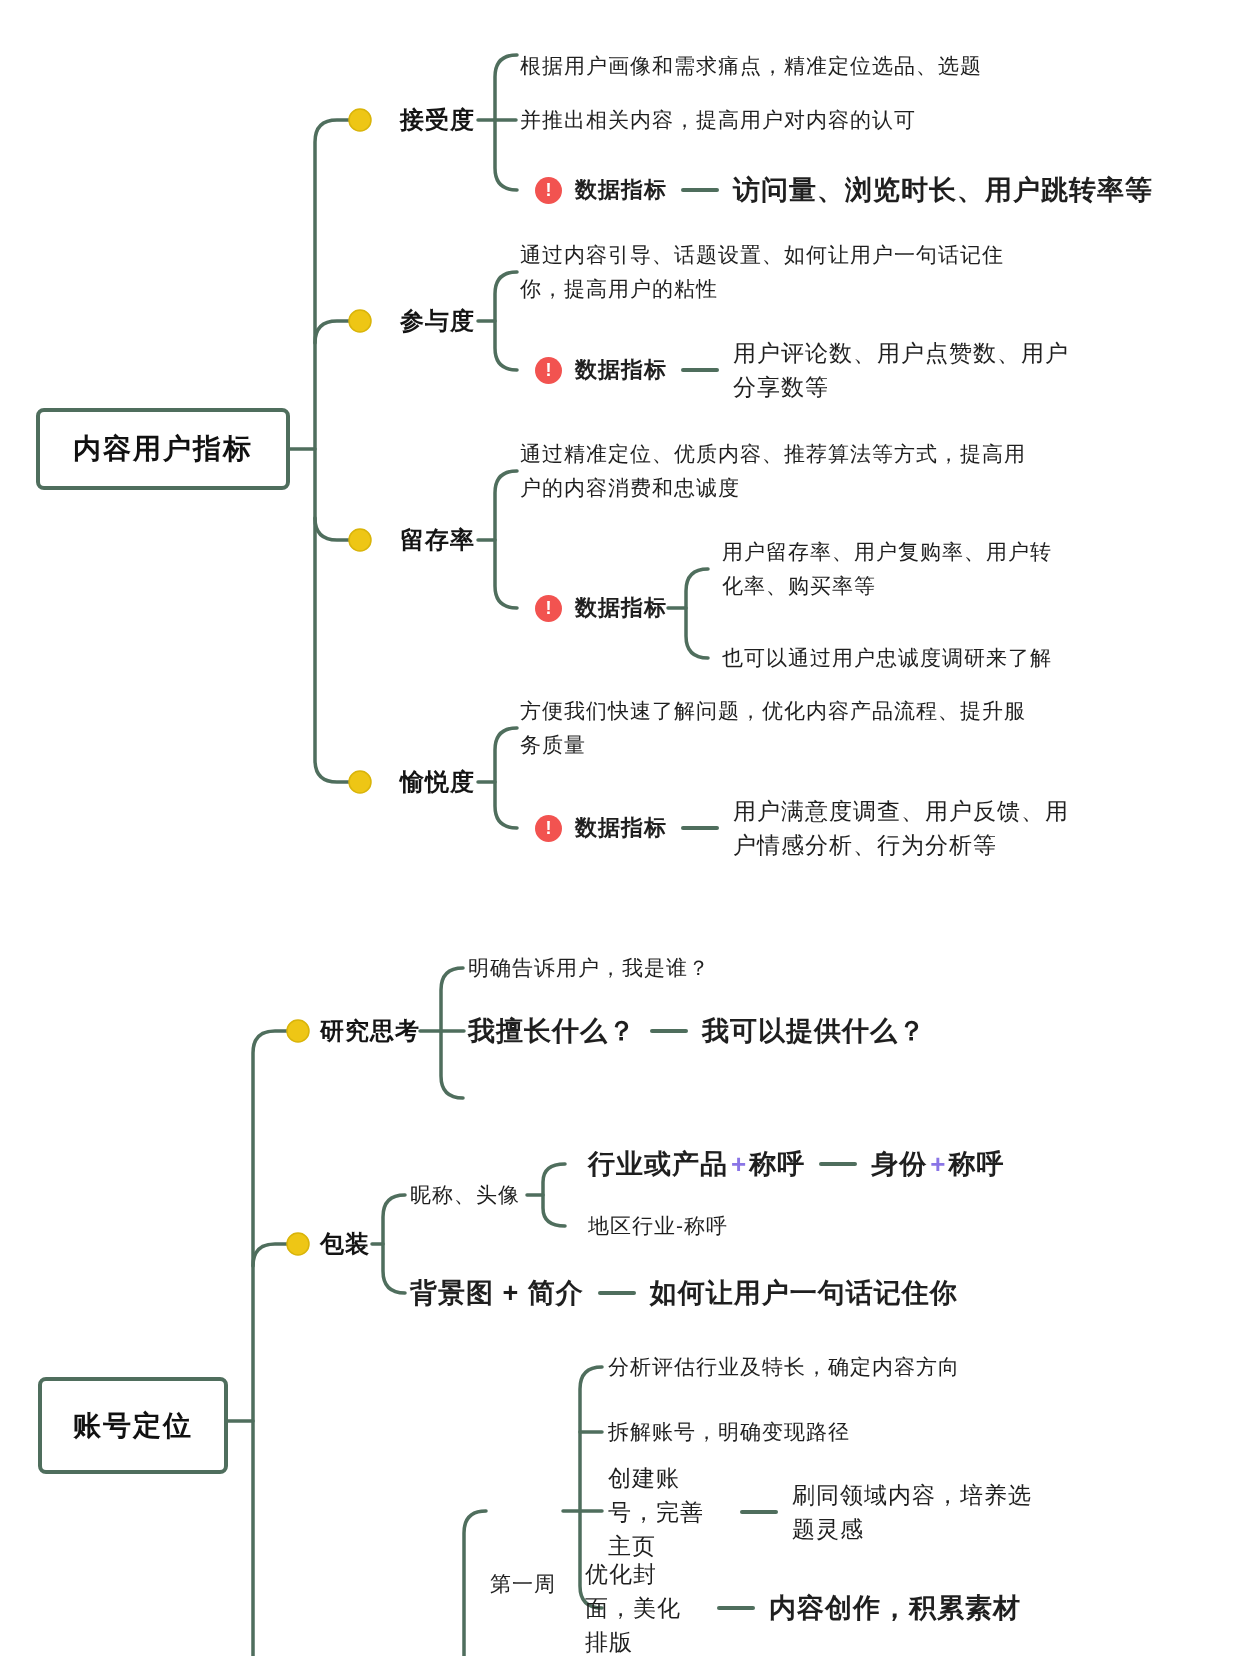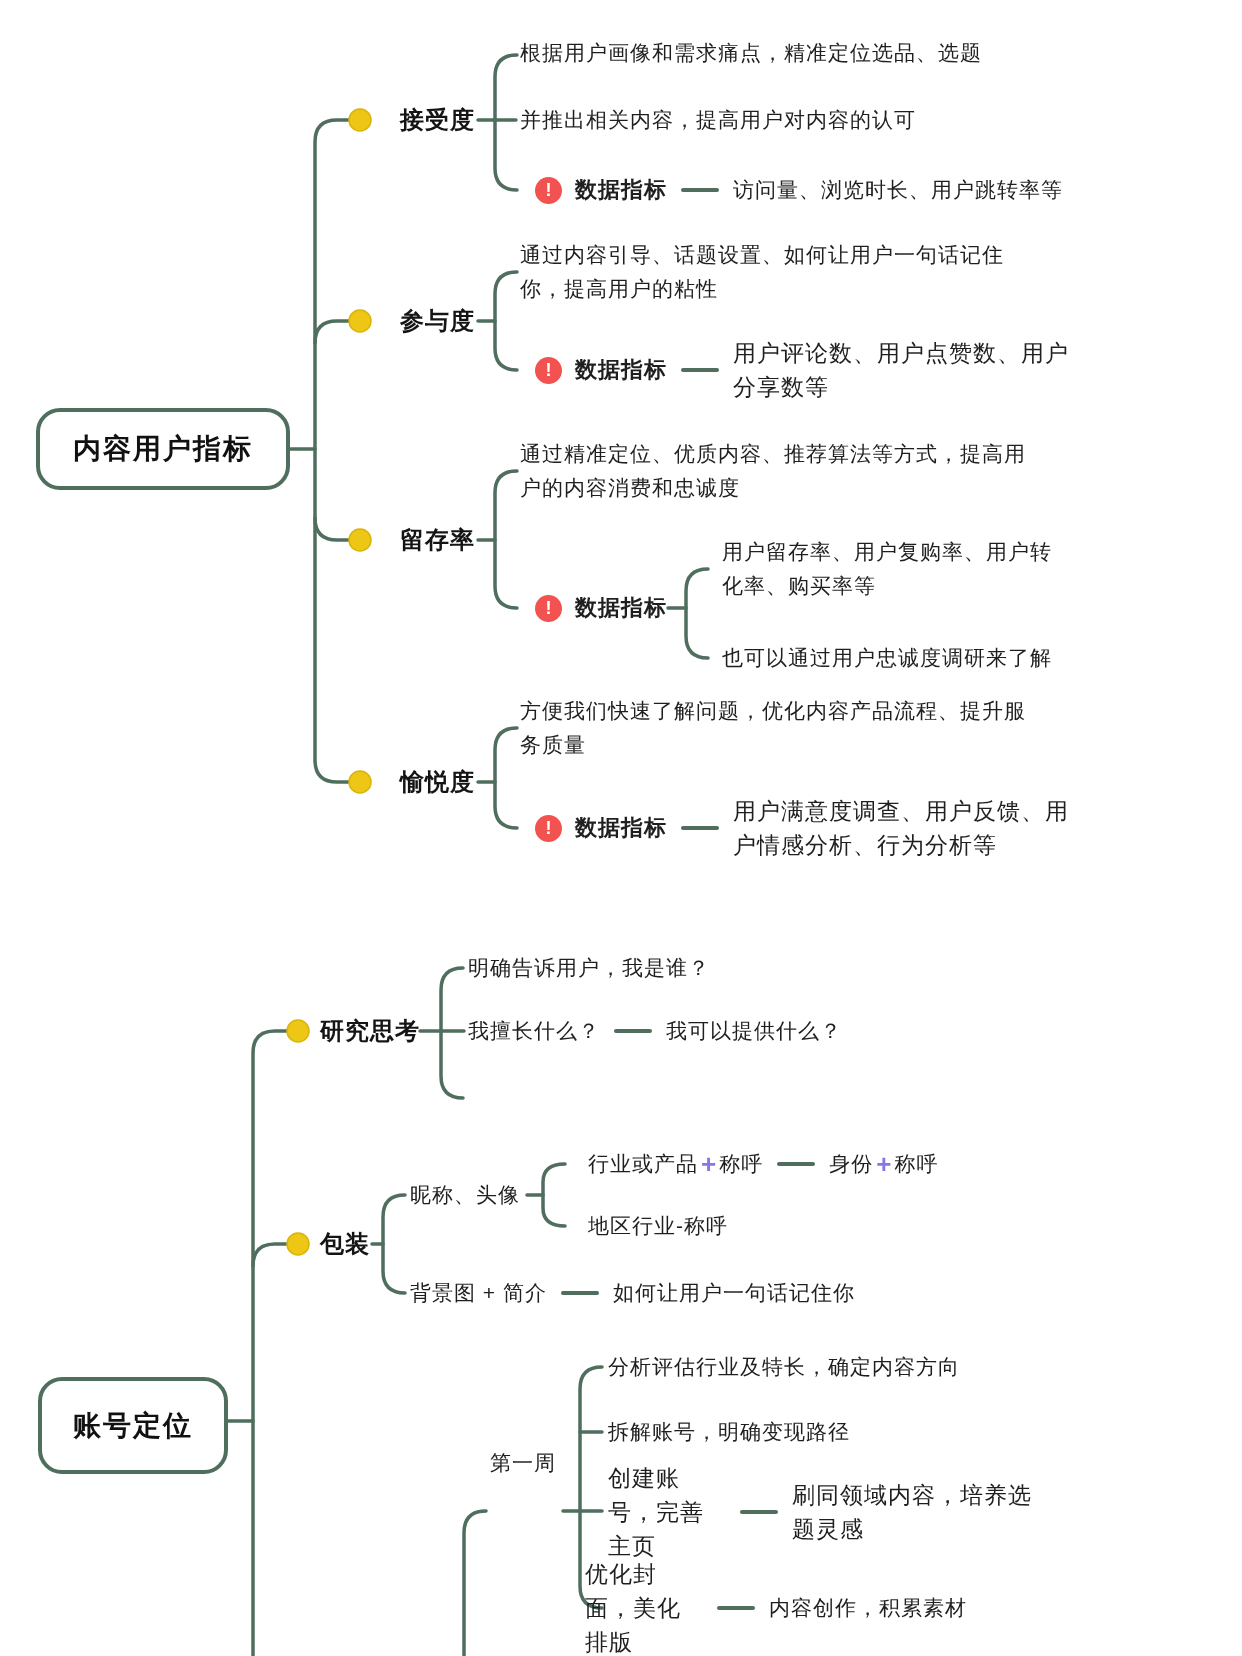--- a/index.html
+++ b/index.html
@@ -10,33 +10,33 @@
     --purple:#8a75e6;
   }
   html,body{margin:0;padding:0;background:#ffffff;}
   .canvas{
     position:relative;width:1242px;height:1656px;background:#ffffff;overflow:hidden;
     font-family:"Liberation Sans","DejaVu Sans",sans-serif;color:var(--text);
   }
   svg.wires{position:absolute;left:0;top:0;width:1242px;height:1656px;}
   svg.wires path{stroke:var(--green);stroke-width:3.5;fill:none;stroke-linecap:round;}
   .root-box{
-    position:absolute;box-sizing:border-box;border:4px solid var(--green);border-radius:24px;
+    position:absolute;box-sizing:border-box;border:4px solid var(--green);border-radius:8px;
     background:#fff;display:flex;align-items:center;justify-content:center;
     font-weight:700;font-size:28px;letter-spacing:2px;color:#111;
   }
   .t{
     position:absolute;white-space:nowrap;font-size:21px;letter-spacing:1px;
     line-height:34px;transform:translateY(-50%);color:var(--text);
   }
   .t.block{white-space:normal;transform:none;}
   .lbl1{position:absolute;transform:translateY(-50%);white-space:nowrap;
     font-weight:700;font-size:24px;letter-spacing:1px;color:#141414;line-height:34px;text-align:center;}
   .row{position:absolute;display:flex;align-items:center;transform:translateY(-50%);}
-  .row .leaf-text{font-size:21px;letter-spacing:1px;line-height:34px;white-space:nowrap;}
+  .row .leaf-text{font-size:27px;letter-spacing:1px;line-height:34px;white-space:nowrap;font-weight:bold;}
   .row .leaf-block{font-size:23px;letter-spacing:1px;line-height:34px;white-space:normal;}
   .alert{
     flex:0 0 auto;width:27px;height:27px;border-radius:50%;background:var(--red);
     color:#fff;font-weight:800;font-size:18px;line-height:27px;text-align:center;
   }
   .dlabel{font-weight:700;font-size:22px;letter-spacing:1px;margin-left:13px;white-space:nowrap;}
   .dash{flex:0 0 auto;width:38px;height:4px;background:var(--green);border-radius:2px;margin:0 14px;}
   .plus{color:var(--purple);font-weight:900;font-size:26px;line-height:26px;margin:0 3px;}
 </style>
 </head>
@@ -90,21 +90,21 @@
     <circle cx="360" cy="782" r="11" fill="#eec615" stroke="#d9b409" stroke-width="1.5"></circle>
     <circle cx="298" cy="1031" r="11" fill="#eec615" stroke="#d9b409" stroke-width="1.5"></circle>
     <circle cx="298" cy="1244" r="11" fill="#eec615" stroke="#d9b409" stroke-width="1.5"></circle>
   </svg>
 
   <div class="root-box" style="left:36px;top:408px;width:254px;height:82px">
     <span>内容用户指标</span>
   </div>
 
   <div class="lbl1" style="left:400px;top:120px">接受度</div>
-  <div class="t" style="left:520px;top:53px">根据用户画像和需求痛点，精准定位选品、选题</div>
+  <div class="t" style="left:520px;top:66px">根据用户画像和需求痛点，精准定位选品、选题</div>
   <div class="t" style="left:520px;top:120px">并推出相关内容，提高用户对内容的认可</div>
   <div class="row" style="left:535px;top:190px">
     <span class="alert">!</span>
     <span class="dlabel">数据指标</span>
     <span class="dash"></span>
     <span class="leaf-text">访问量、浏览时长、用户跳转率等</span>
   </div>
 
   <div class="lbl1" style="left:400px;top:321px">参与度</div>
   <div class="t block" style="left:520px;top:238px;width:518px">通过内容引导、话题设置、如何让用户一句话记住你，提高用户的粘性</div>
@@ -156,21 +156,21 @@
     <span class="plus">+</span>
     <span class="leaf-text">称呼</span>
   </div>
   <div class="t" style="left:588px;top:1226px">地区行业-称呼</div>
   <div class="row" style="left:410px;top:1293px">
     <span class="leaf-text">背景图 + 简介</span>
     <span class="dash"></span>
     <span class="leaf-text">如何让用户一句话记住你</span>
   </div>
 
-  <div class="t" style="left:490px;top:1463px">第一周</div>
+  <div class="t" style="left:490px;top:1584px">第一周</div>
   <div class="t" style="left:608px;top:1367px">分析评估行业及特长，确定内容方向</div>
   <div class="t" style="left:608px;top:1432px">拆解账号，明确变现路径</div>
   <div class="row" style="left:608px;top:1512px">
     <span class="leaf-block" style="width:118px">创建账号，完善主页</span>
     <span class="dash"></span>
     <span class="leaf-block" style="width:252px">刷同领域内容，培养选题灵感</span>
   </div>
   <div class="row" style="left:585px;top:1608px">
     <span class="leaf-block" style="width:118px">优化封面，美化排版</span>
     <span class="dash"></span>

